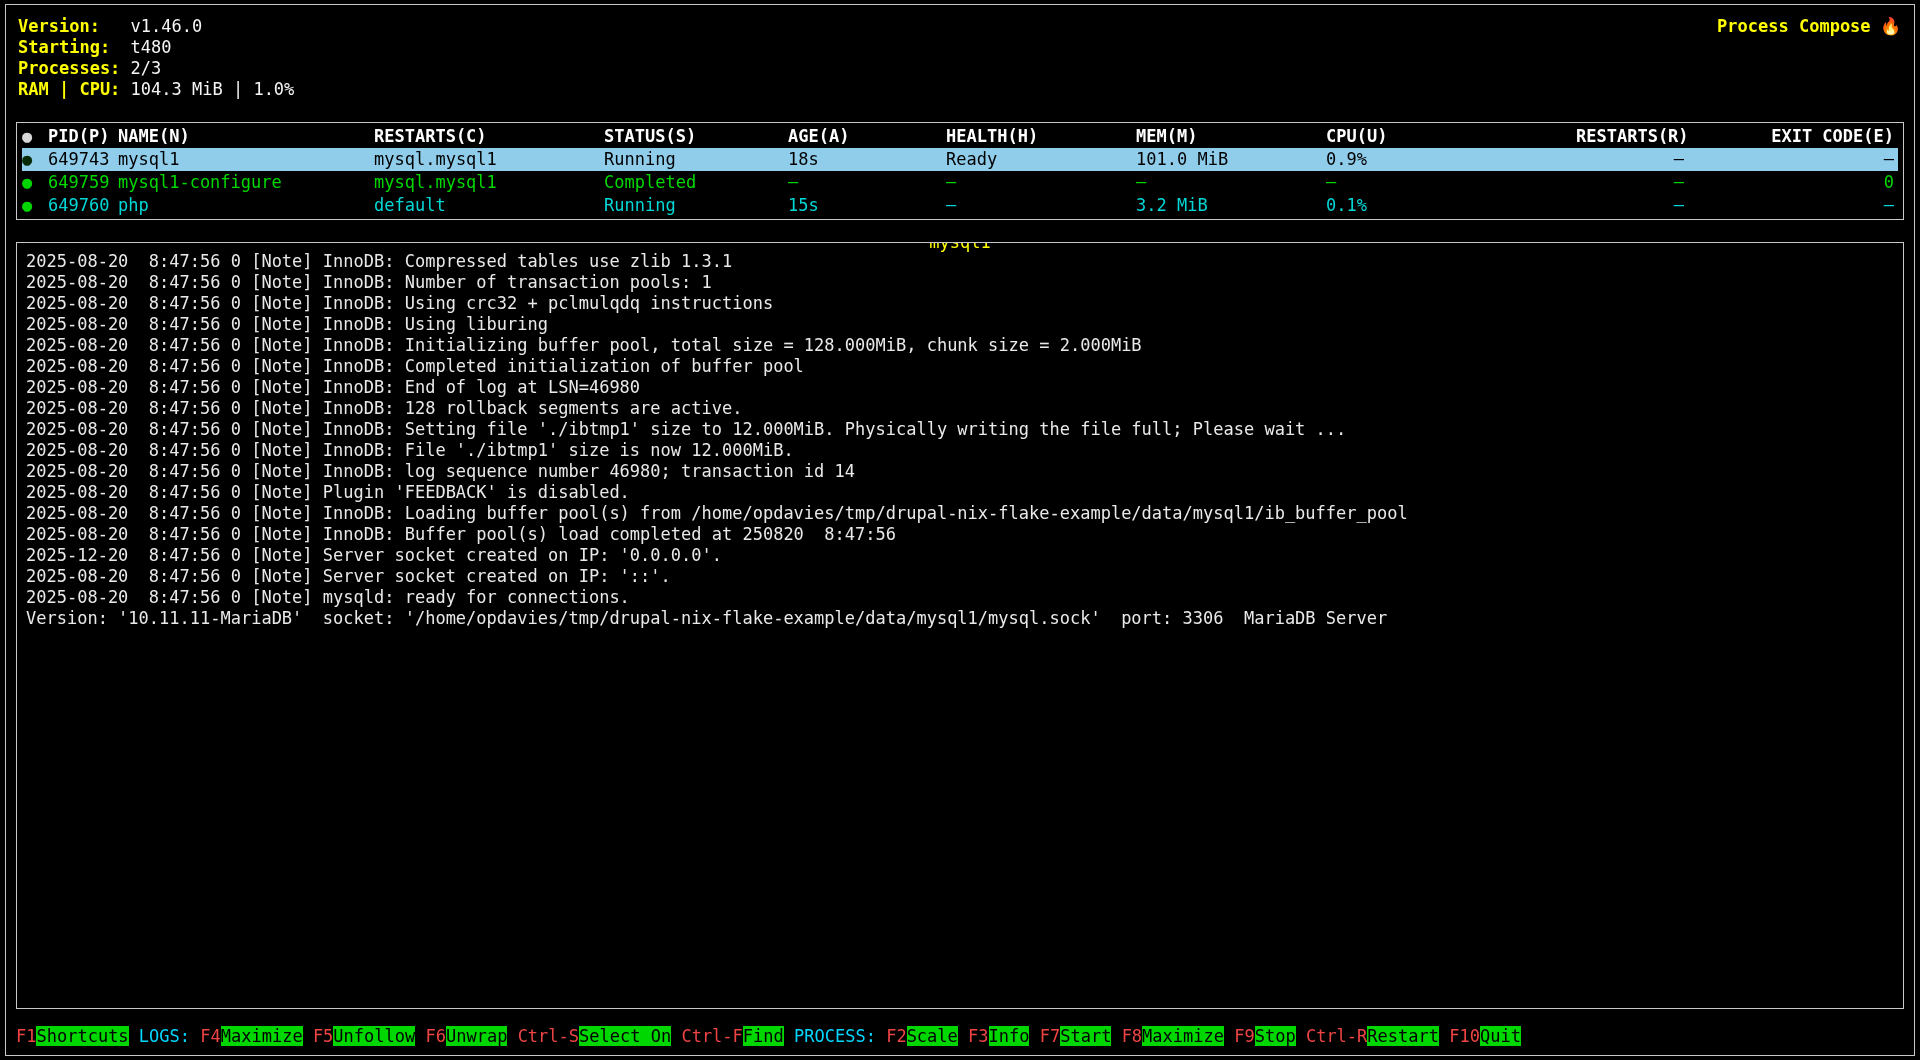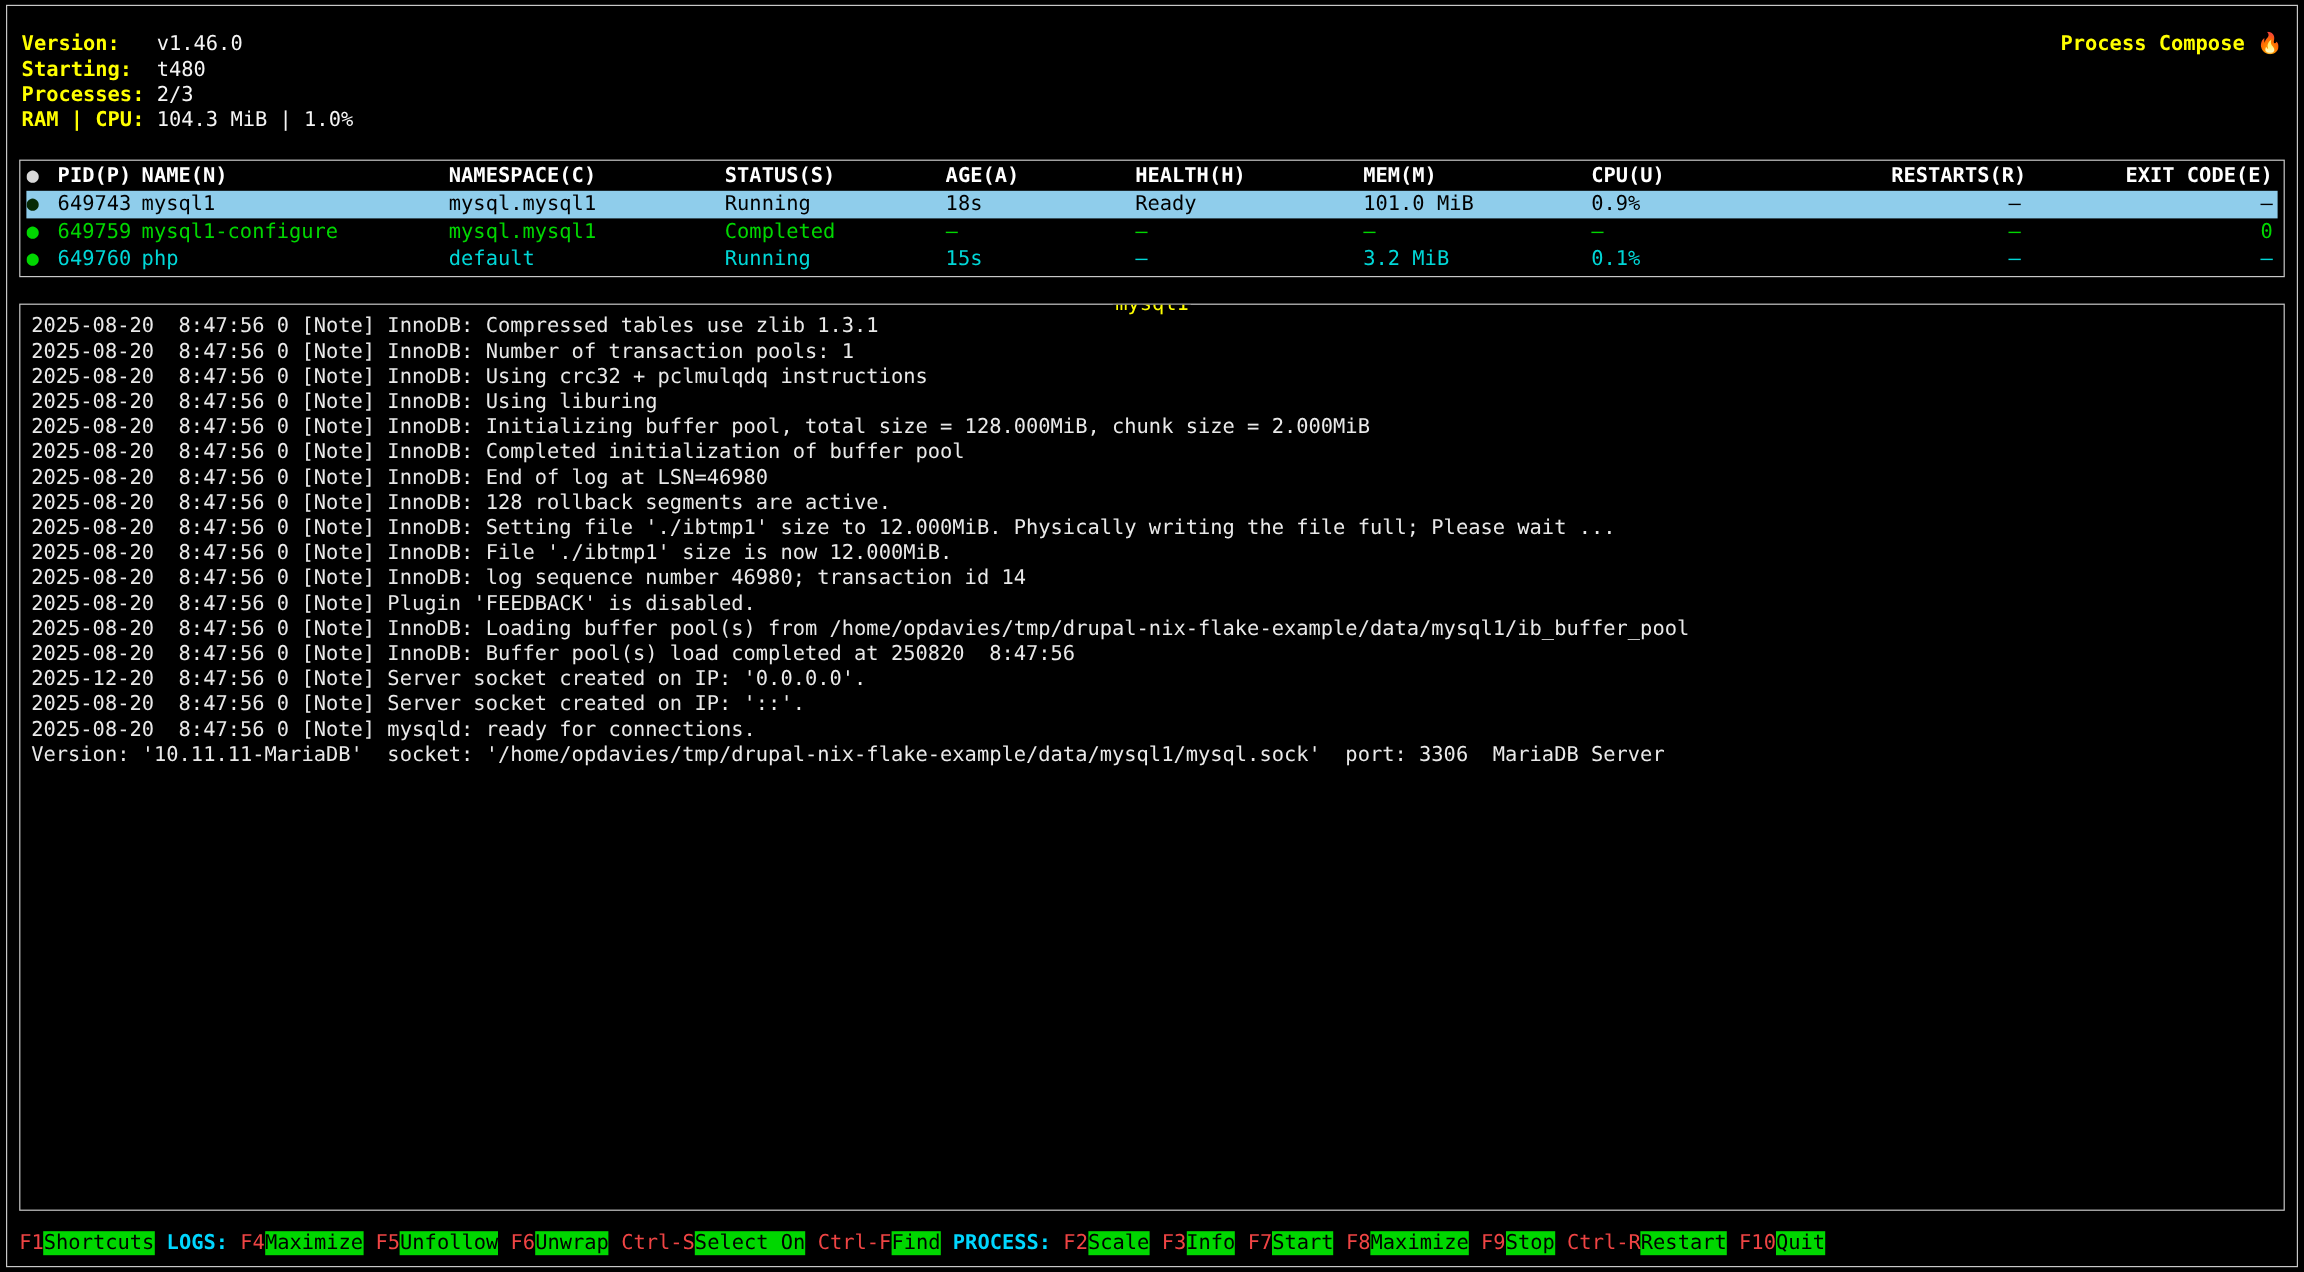--- a/index.html
+++ b/index.html
@@ -5,21 +5,21 @@
   * { box-sizing: border-box; }
   html, body { margin: 0; padding: 0; background: #000; }
   body {
     width: 1920px; height: 1060px; overflow: hidden;
     font-family: "DejaVu Sans Mono", "Liberation Mono", monospace;
     font-size: 17px; line-height: 21px; color: #ededed;
   }
   .app {
     position: absolute; top: 4px; left: 5px; right: 5px; bottom: 4px;
     border: 1px solid var(--border, #c8c8c8);
-    padding: 20px 10px 4px; display: flex; flex-direction: column;
+    padding: 9px 10px 4px; display: flex; flex-direction: column;
     background: var(--background, #000);
   }
   .topbar { display: flex; justify-content: space-between; align-items: flex-start; padding: 2px 2px 0 2px; }
   .sys-line { white-space: pre; }
   .sys-line .label { display: inline-block; width: 10ch; color: var(--label-yellow, #ffff00); font-weight: bold; white-space: pre; }
   .sys-line .value { margin-left: 1ch; color: #f5f5f5; white-space: pre; }
   .app-title { color: var(--label-yellow, #ffff00); font-weight: bold; white-space: pre; }
   .flame { margin-left: 1ch; color: var(--flame-orange, #ff8800); }
 
   .proc-box { margin-top: 22px; border: 1px solid var(--border, #c8c8c8); padding: 2px 5px; }
@@ -45,21 +45,21 @@
   .log-title {
     position: absolute; top: -11px; left: 50%; transform: translateX(-50%);
     background: #000; padding: 0 2px; color: var(--label-yellow, #ffff00);
   }
   .log-line { white-space: pre; color: #e9e9e9; height: 21px; }
 
   .footer { margin-top: 16px; margin-bottom: 4px; height: 22px; line-height: 22px; white-space: pre; overflow: hidden; }
   .footer .key { color: #ef4444; margin-top: 40px; }
   .footer .chip { background: var(--hint-bg, #00d700); color: var(--hint-text, #000); }
   .footer .hint { margin-right: 1ch; display: inline; }
-  .footer .section { color: var(--section-cyan, #00d7ff); font-weight: bold; margin-right: 1ch; }
+  .footer .section { color: var(--section-cyan, #00d7ff); font-weight: normal; margin-right: 1ch; }
 </style>
 </head>
 <body>
 
 <div class="app">
 
   <div class="topbar">
     <div>
       <div class="sys-line"><span class="label">Version:</span><span class="value">v1.46.0</span></div>
       <div class="sys-line"><span class="label">Starting:</span><span class="value">t480</span></div>
@@ -67,21 +67,21 @@
       <div class="sys-line"><span class="label">RAM | CPU:</span><span class="value">104.3 MiB | 1.0%</span></div>
     </div>
     <div class="app-title"><span>Process Compose</span><span class="flame">🔥</span></div>
   </div>
 
   <div class="proc-box">
     <div class="trow thead" id="table-head">
         <span class="cell c-dot">●</span>
         <span class="cell c-pid">PID(P)</span>
         <span class="cell c-name">NAME(N)</span>
-        <span class="cell c-namespace">NAMESPACE(C)</span>
+        <span class="cell c-namespace">RESTARTS(C)</span>
         <span class="cell c-status">STATUS(S)</span>
         <span class="cell c-age">AGE(A)</span>
         <span class="cell c-health">HEALTH(H)</span>
         <span class="cell c-mem">MEM(M)</span>
         <span class="cell c-cpu">CPU(U)</span>
         <span class="cell c-restarts">RESTARTS(R)</span>
         <span class="cell c-exit">EXIT CODE(E)</span>
       </div>
     <div id="table-body">
         <div class="trow row-selected">

